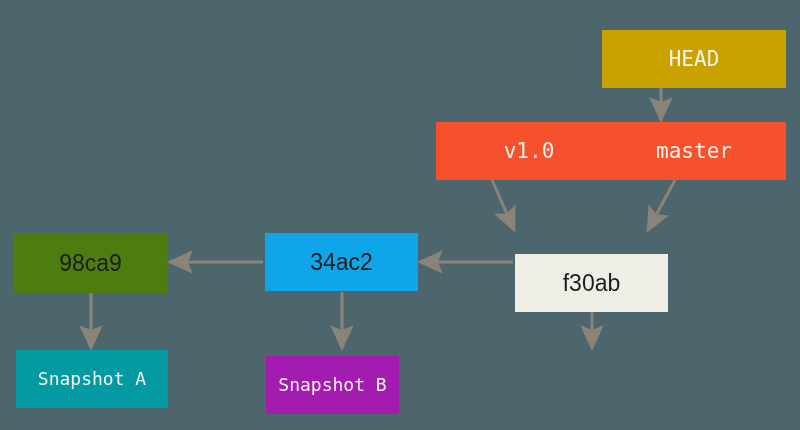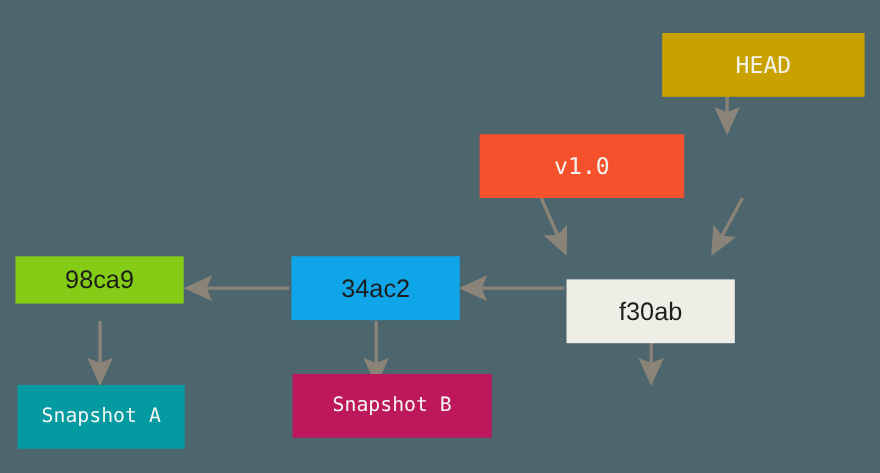--- a/index.html
+++ b/index.html
@@ -83,25 +83,26 @@
         <line x1="91" y1="292" x2="91" y2="348" stroke="#8a8478" stroke-width="3" marker-end="url(#arrowhead)" shape-rendering="geometricPrecision"></line>
         <line x1="342" y1="292" x2="342" y2="348" stroke="#8a8478" stroke-width="3" marker-end="url(#arrowhead)" shape-rendering="geometricPrecision"></line>
         <line x1="592" y1="292" x2="592" y2="348" stroke="#8a8478" stroke-width="3" marker-end="url(#arrowhead)" shape-rendering="geometricPrecision"></line>
       </g>
   </svg>
 
   <div class="node node-head" style="left: 602px; top: 30px; width: 184px; height: 58px; background: rgb(201, 162, 0); color: rgb(242, 242, 238);">HEAD</div>
 
   <div class="node node-ref" style="left: 436px; top: 122px; width: 186px; height: 58px; background: rgb(244, 81, 44); color: rgb(245, 243, 238);">v1.0</div>
 
+  <div class="node node-ref" style="left: 602px; top: 122px; width: 184px; height: 58px; background: rgb(244, 81, 44); color: rgb(245, 243, 238);">master</div>
 
-  <div class="node node-commit" style="left: 14px; top: 233px; width: 153px; height: 43px; background: #84cc16; color: rgb(29, 29, 27);">98ca9</div>
+  <div class="node node-commit" style="left: 14px; top: 233px; width: 153px; height: 60px; background: #4d7c0f; color: rgb(29, 29, 27);">98ca9</div>
 
   <div class="node node-commit" style="left: 265px; top: 233px; width: 153px; height: 58px; background: #0ea5e9; color: rgb(29, 29, 27);">34ac2</div>
 
   <div class="node node-commit" style="left: 515px; top: 233px; width: 153px; height: 58px; background: rgb(238, 238, 230); color: rgb(29, 29, 27); margin-top: 21px;">f30ab</div>
 
   <div class="node node-snapshot" style="left: 16px; top: 350px; width: 152px; height: 58px; background: rgb(3, 155, 161); color: rgb(244, 244, 240);">Snapshot A</div>
 
-  <div class="node node-snapshot" style="left: 266px; top: 340px; width: 181px; height: 58px; background: #be185d; color: rgb(244, 244, 240);">Snapshot B</div>
+  <div class="node node-snapshot" style="left: 266px; top: 356px; width: 133px; height: 58px; background: #a21caf; color: rgb(244, 244, 240);">Snapshot B</div>
 
 
 </div>
 
 </body></html>

